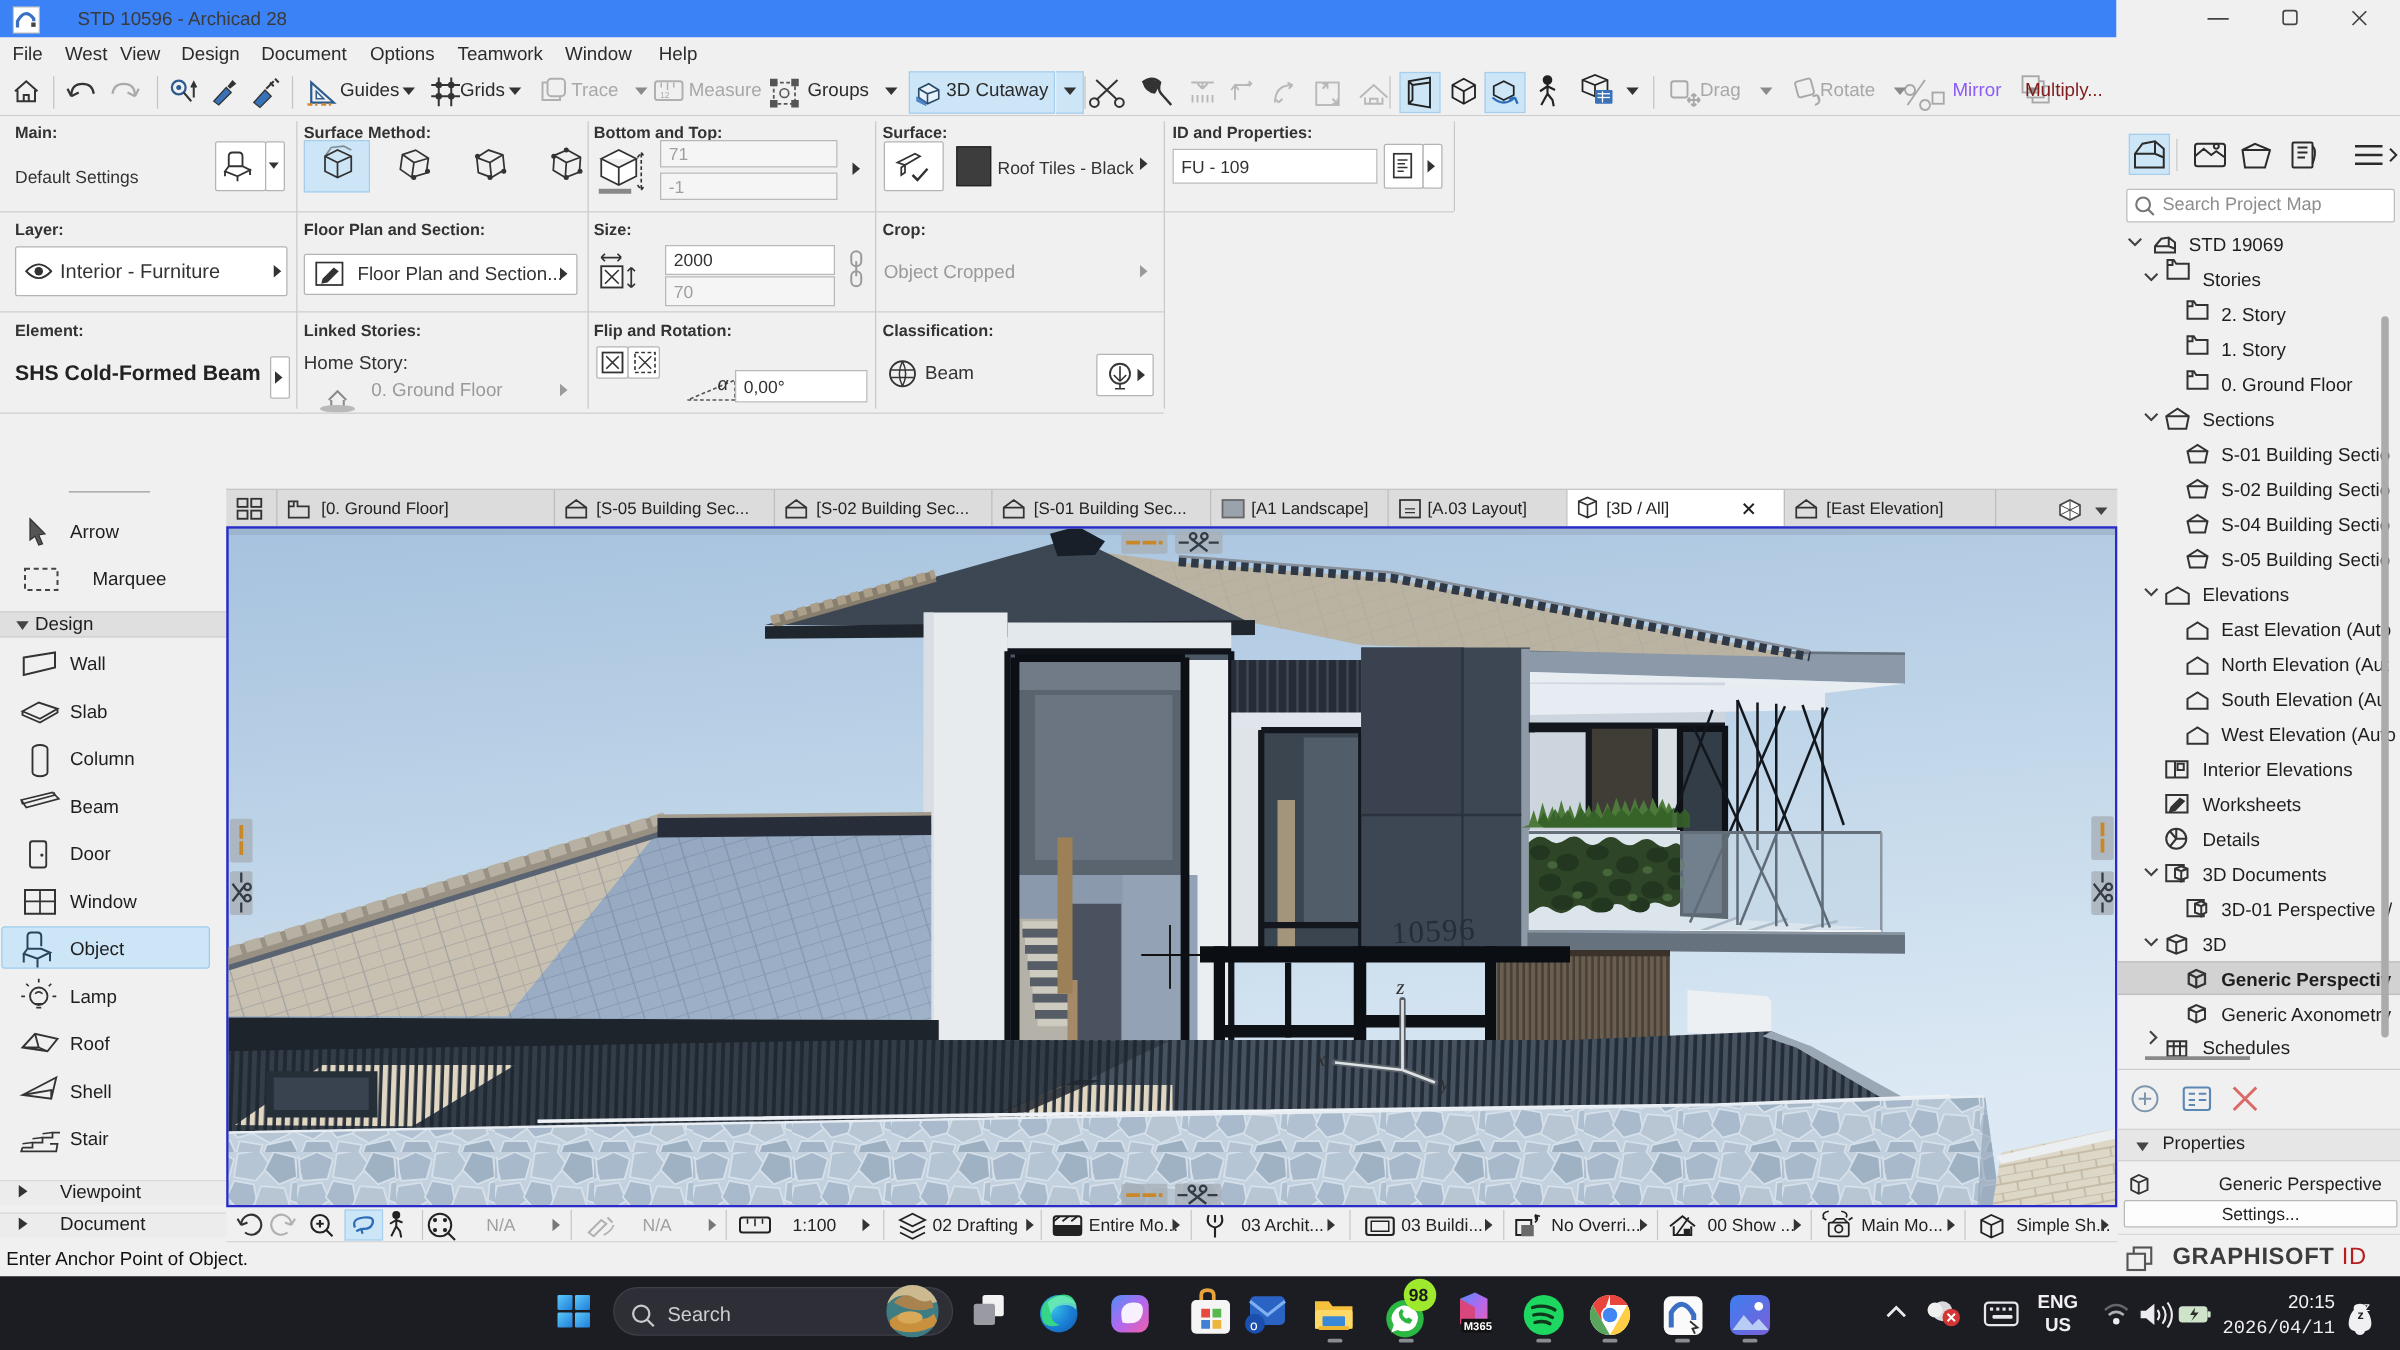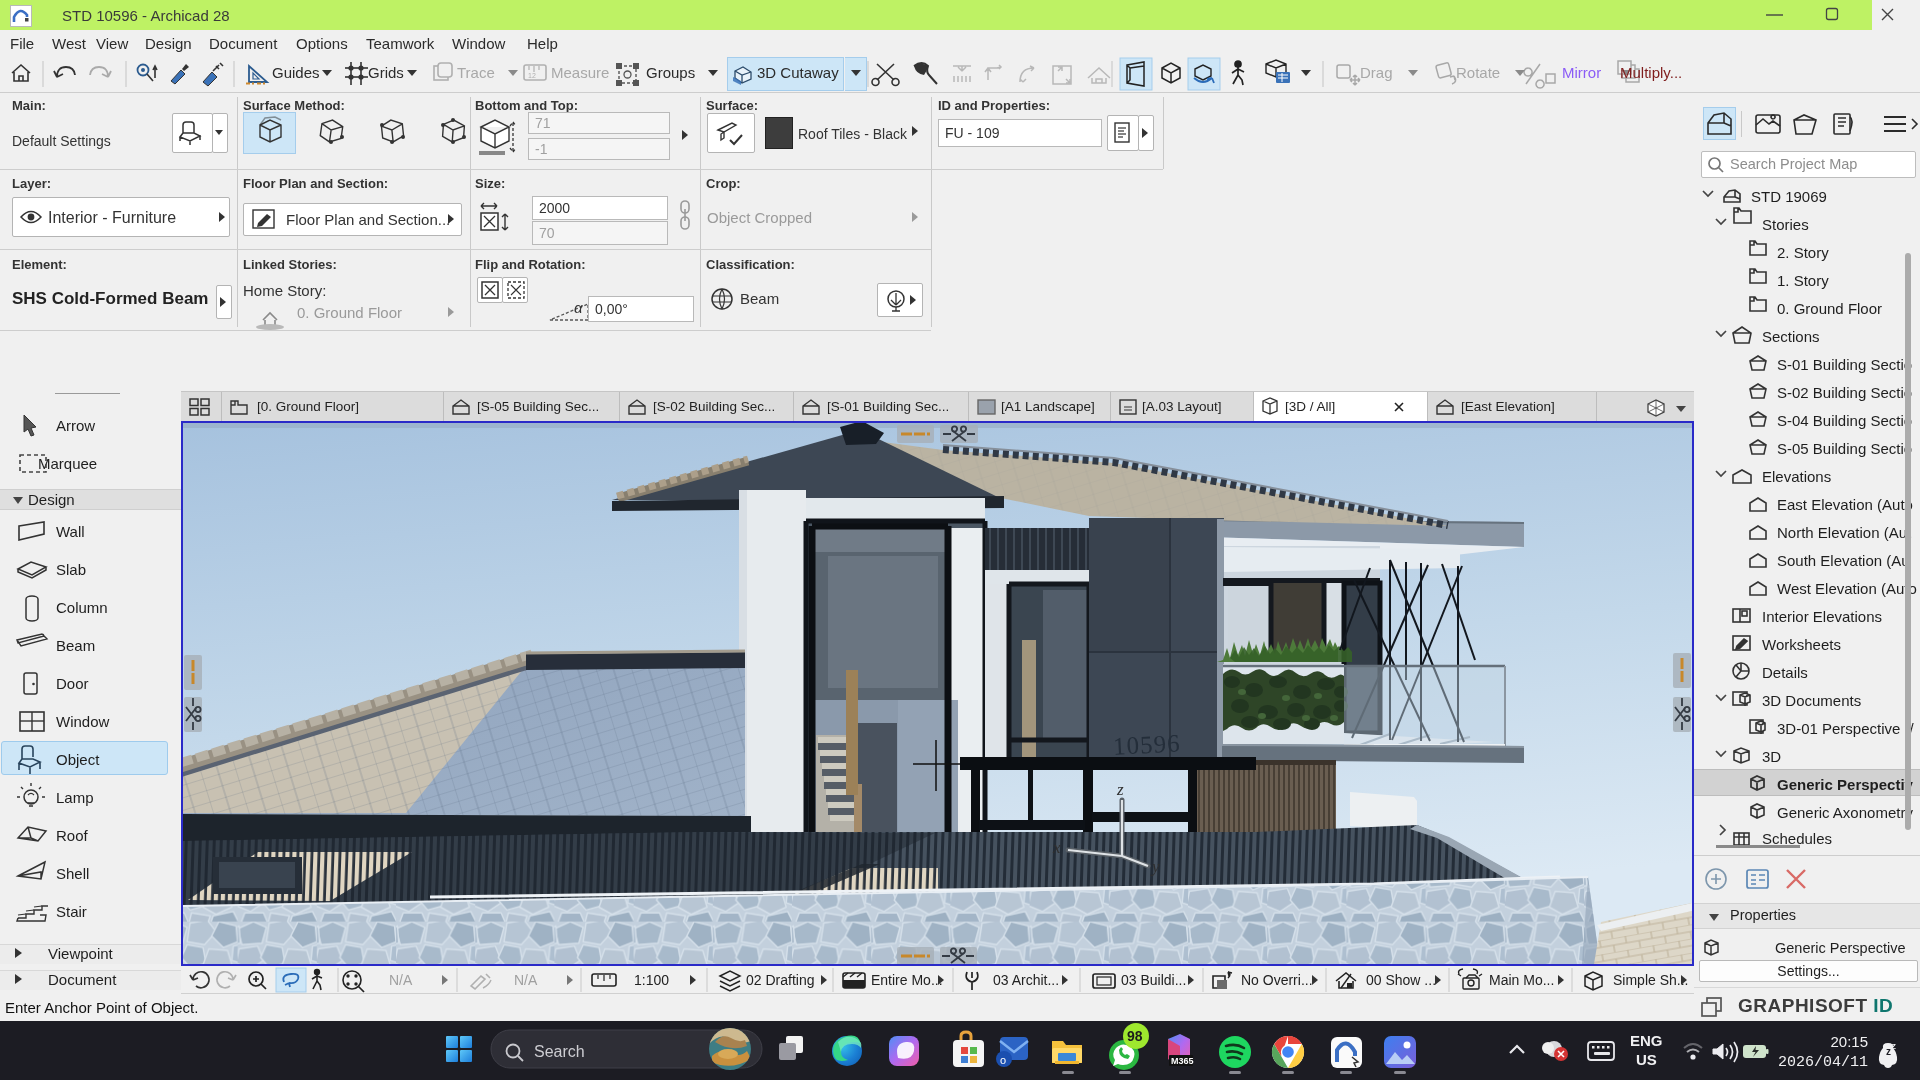--- a/index.html
+++ b/index.html
@@ -14,21 +14,21 @@
 .btn { position:absolute; background:#fff; border:1px solid #b4b4b4; border-radius:2px; }
 .inp { position:absolute; background:#fff; border:1px solid #b9b9b9; font-size:14px; color:#333; padding-left:6px; display:flex; align-items:center; }
 .inp.dis { color:#a0a0a0; background:#f5f5f5; }
 .arr-r { position:absolute; width:0; height:0; border-top:5px solid transparent; border-bottom:5px solid transparent; border-left:6px solid #333; }
 .arr-d { position:absolute; width:0; height:0; border-left:5px solid transparent; border-right:5px solid transparent; border-top:6px solid #333; }
 .toolitem { position:absolute; display:flex; align-items:center; font-size:15px; color:#2b2b2b; }
 </style>
 </head>
 <body>
 
-<div class="abs" style="left:0;top:0;width:1872px;height:30px;background:#bef264;">
+<div class="abs" style="left:0;top:0;width:1693px;height:30px;background:#3b82f6;">
   <svg class="abs" style="left:10px;top:5px" width="22" height="22" viewBox="0 0 22 22">
     <rect x="0.5" y="0.5" width="21" height="21" fill="#fff" stroke="#b9b9b9"></rect>
     <path d="M4 17 L4 12 Q10 1 17 10 L17 12" fill="none" stroke="#3b6fc4" stroke-width="2.6"></path>
     <rect x="15" y="13" width="3.5" height="3.5" fill="#444"></rect>
   </svg>
   <div class="abs" style="left:62px;top:7px;font-size:15px;color:#3a3a3a;">STD 10596 - Archicad 28</div>
   <svg class="abs" style="left:1758px;top:0" width="140" height="30" viewBox="0 0 140 30">
     <line x1="8" y1="15" x2="25" y2="15" stroke="#444" stroke-width="1.4"></line>
     <rect x="68.5" y="8.5" width="11" height="11" fill="none" stroke="#444" stroke-width="1.3" rx="2"></rect>
     <path d="M124 9 L135 20 M135 9 L124 20" stroke="#444" stroke-width="1.4"></path>
@@ -350,21 +350,21 @@
 
   <div class="abs" style="left:0;top:98px;width:181px;height:21px;background:#dfdfdf;border-top:1px solid #cfcfcf;border-bottom:1px solid #cfcfcf;"></div>
   <svg class="abs" style="left:12px;top:104px" width="12" height="10">
       <path d="M1 2 L11 2 L6 9 Z" fill="#444"></path>
     </svg>
   <div class="abs" style="left:28px;top:100px;">Design</div>
 
   <div class="abs" style="left:1px;top:350px;width:167px;height:34px;background:#cde6f7;border:1px solid #9ecbed;border-radius:3px;"></div>
 
   <div class="abs" style="left:56px;top:26px">Arrow</div>
-  <div class="abs" style="left:38px;top:64px">Marquee</div>
+  <div class="abs" style="left:74px;top:64px">Marquee</div>
   <div class="abs" style="left:56px;top:132px">Wall</div>
   <div class="abs" style="left:56px;top:170px">Slab</div>
   <div class="abs" style="left:56px;top:208px">Column</div>
   <div class="abs" style="left:56px;top:246px">Beam</div>
   <div class="abs" style="left:56px;top:284px">Door</div>
   <div class="abs" style="left:56px;top:322px">Window</div>
   <div class="abs" style="left:56px;top:360px">Object</div>
   <div class="abs" style="left:56px;top:398px">Lamp</div>
   <div class="abs" style="left:56px;top:436px">Roof</div>
   <div class="abs" style="left:56px;top:474px">Shell</div>
@@ -1010,21 +1010,21 @@
     <path d="M3 5 l6 -3 l7 3 v9 l-7 3 l-6 -3 Z M3 5 l6 3 l7 -3 M9 8 v9" fill="none" stroke="#333" stroke-width="1.5"></path>
   </svg>
   <div class="abs" style="left:81px;top:847px;font-size:14.5px;">Generic Perspective</div>
   <div class="abs" style="left:5px;top:867px;width:219px;height:22px;background:#fdfdfd;border:1px solid #b9b9b9;border-radius:2px;text-align:center;font-size:14px;padding-top:2px;">Settings...</div>
 
   <div class="hsep" style="left:0;top:894px;width:226px;background:#d8d8d8"></div>
   <svg class="abs" style="left:6px;top:903px" width="24" height="22" viewBox="0 0 24 22">
     <rect x="7" y="2" width="14" height="13" fill="none" stroke="#555" stroke-width="1.7"></rect>
     <rect x="2" y="7" width="14" height="13" fill="#f0f0f0" stroke="#555" stroke-width="1.7"></rect>
   </svg>
-  <div class="abs" style="left:44px;top:902px;font-size:19px;font-weight:bold;color:#3c3c3c;letter-spacing:0.5px;">GRAPHISOFT<span style="font-weight:bold;color:#0f766e;"> ID</span></div>
+  <div class="abs" style="left:44px;top:902px;font-size:19px;font-weight:bold;color:#3c3c3c;letter-spacing:0.5px;">GRAPHISOFT<span style="font-weight:normal;color:#b91c1c;"> ID</span></div>
 </div>
 
 <div id="taskbar" class="abs" style="left:0;top:1021px;width:1920px;height:59px;background:#1c1c23;">
   <svg class="abs" style="left:0;top:0" width="1920" height="59" viewBox="0 0 1920 59">
     <defs>
       <linearGradient id="winlogo" x1="0" y1="0" x2="1" y2="1">
         <stop offset="0" stop-color="#5ec8f8"></stop>
           <stop offset="1" stop-color="#1d7edb"></stop>
       </linearGradient>
       <linearGradient id="cop" x1="0" y1="0" x2="1" y2="1">

